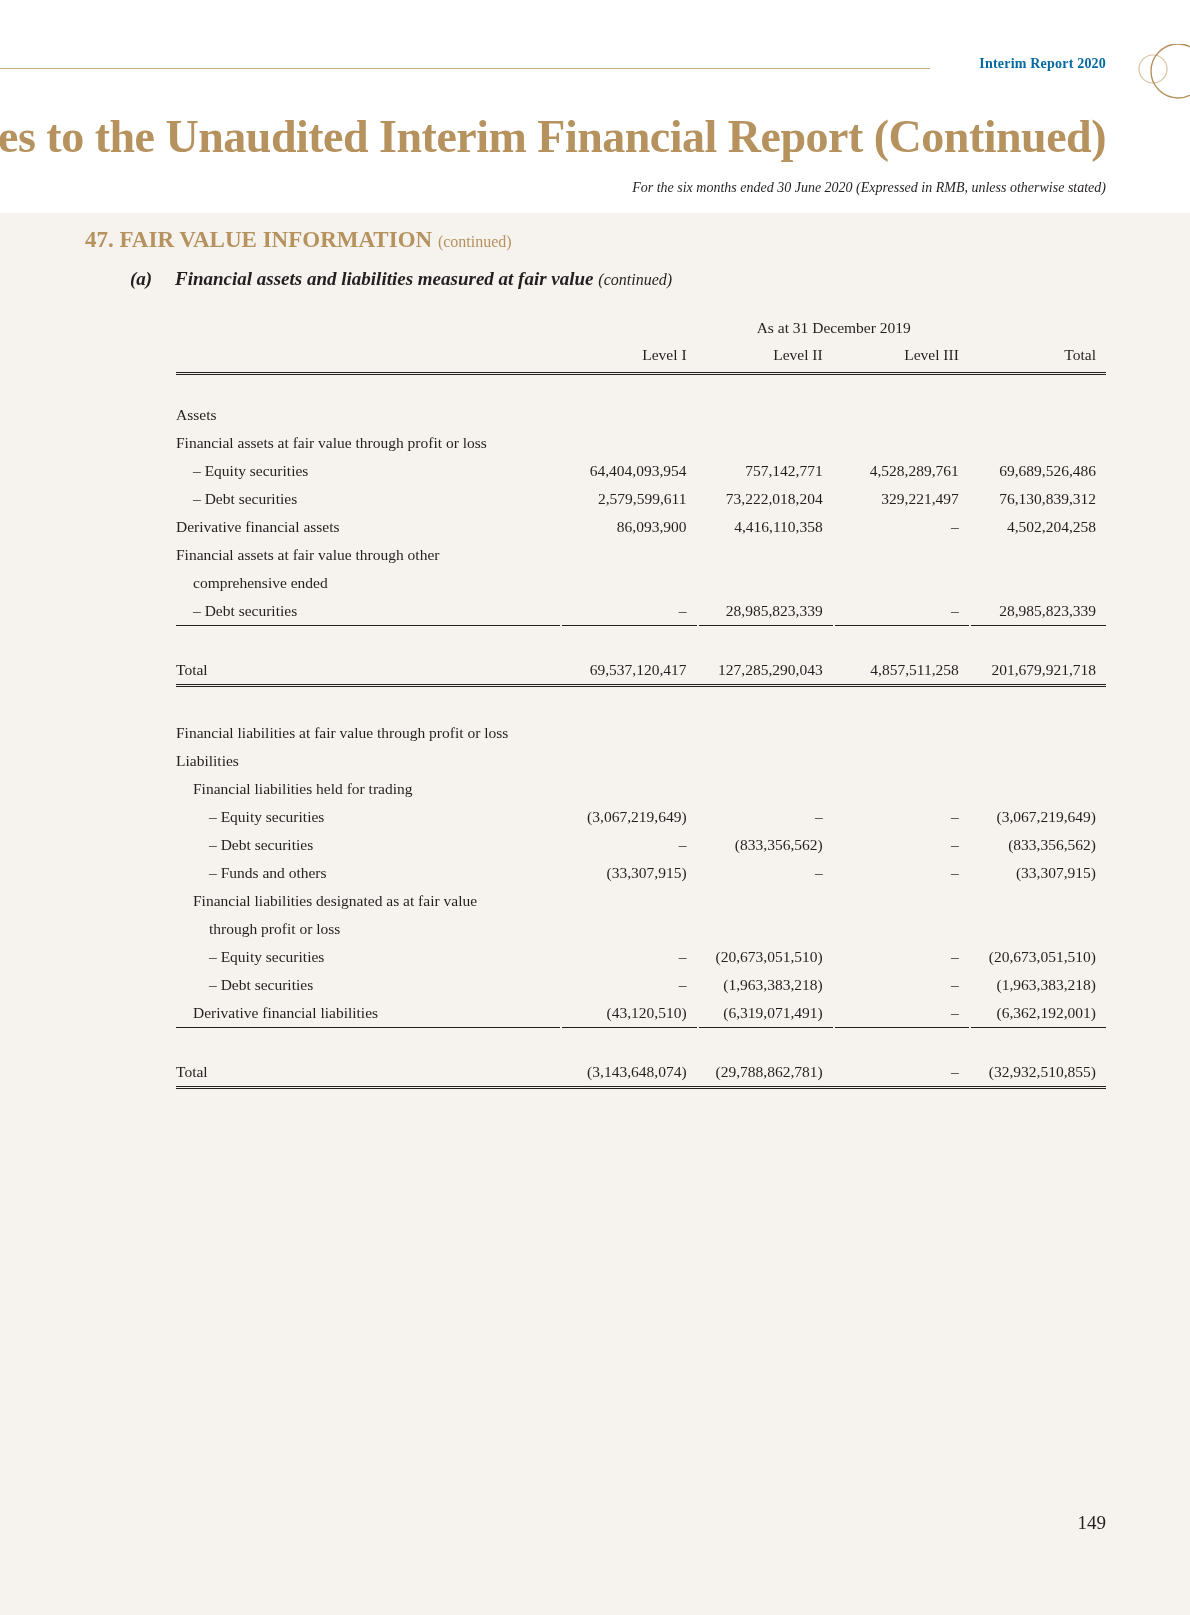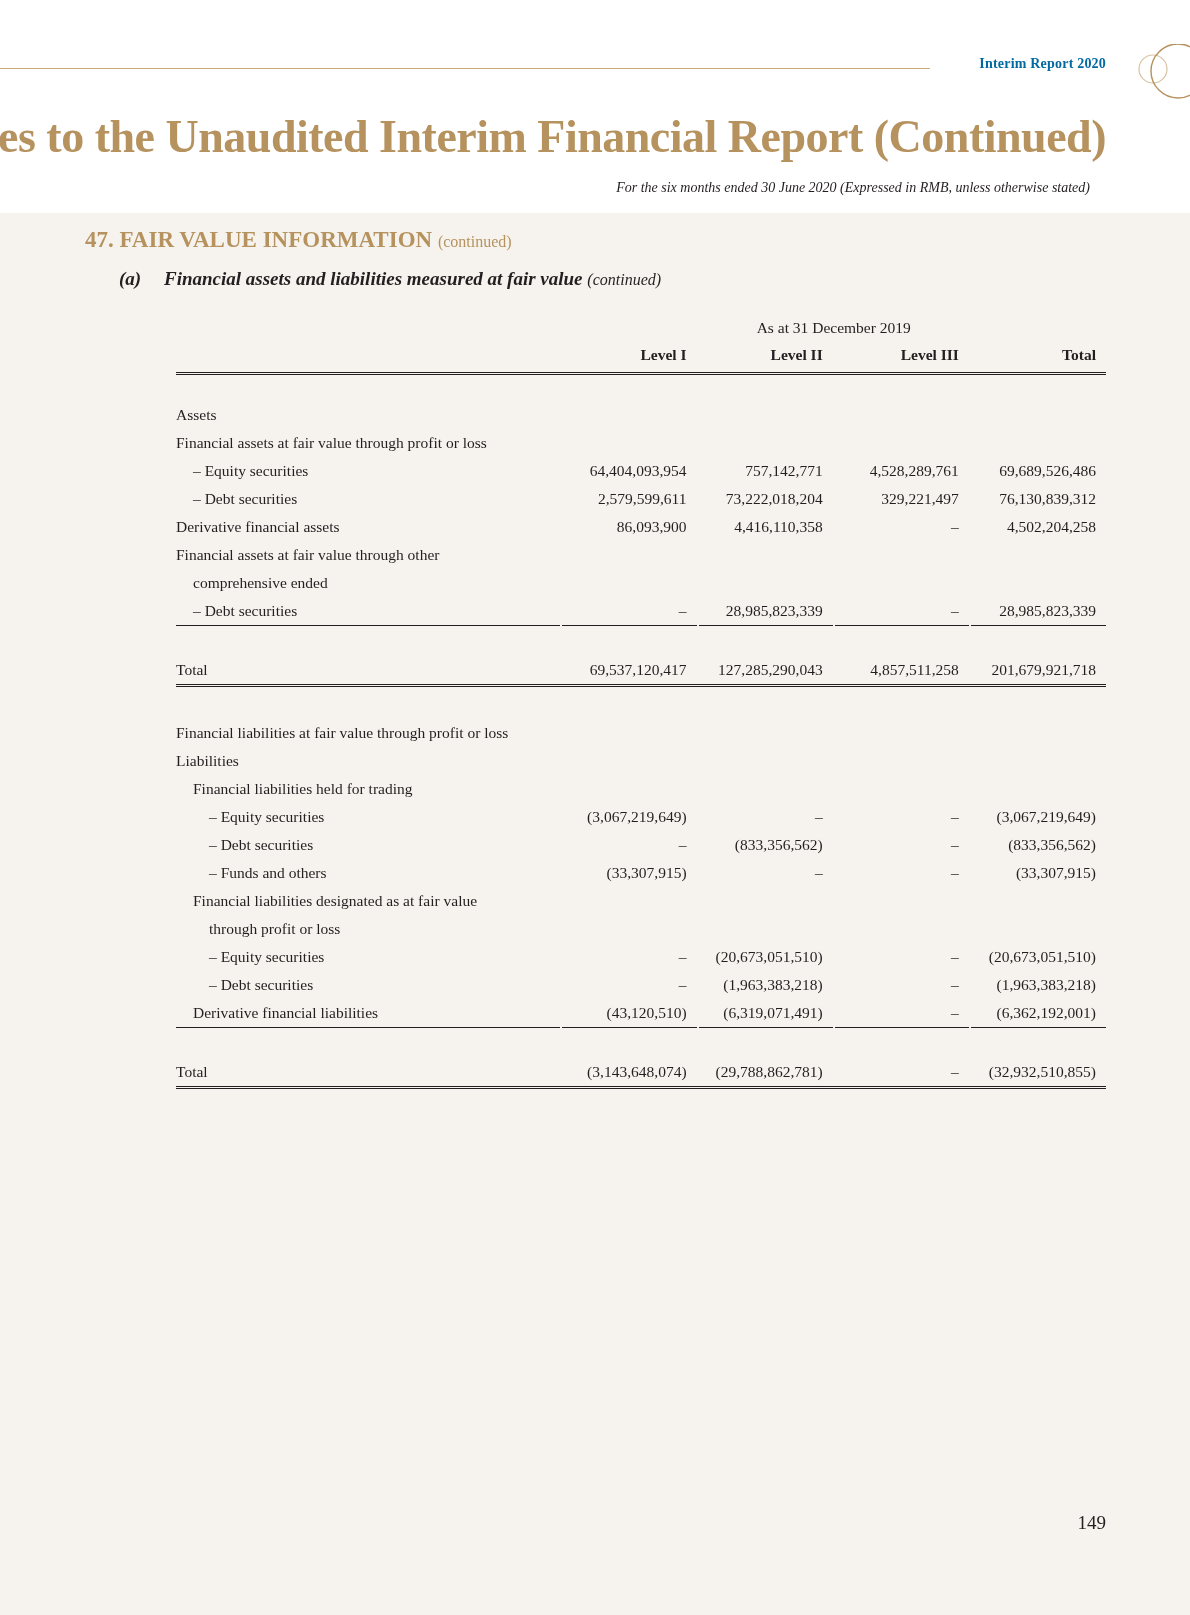--- a/index.html
+++ b/index.html
@@ -20,41 +20,41 @@
     letter-spacing: 0.2px;
   }
   .deco {
     position: absolute; left: 1138px; top: 44px;
   }
   .page-title {
     position: absolute; right: 84px; top: 110px; font-size: 46px; font-weight: bold; color: #b5925e;
     letter-spacing: -0.5px; white-space: nowrap;
   }
   .page-subtitle {
-    position: absolute; right: 100px; top: 180px; font-size: 14px; font-style: italic; color: #231f20;
+    position: absolute; right: 84px; top: 180px; font-size: 14px; font-style: italic; color: #231f20;
   }
   .section-title {
     position: absolute; left: 85px; top: 227px; font-size: 23px; font-weight: bold; color: #b5925e; white-space: nowrap;
   }
   .section-title .cont, .sub-title .cont { font-weight: normal; font-size: 16px; }
   .section-title .cont { color: #b5925e; }
   .sub-title {
-    position: absolute; left: 119px; top: 268px; font-size: 19px; font-weight: bold; font-style: italic; white-space: nowrap;
+    position: absolute; left: 130px; top: 268px; font-size: 19px; font-weight: bold; font-style: italic; white-space: nowrap;
   }
   .sub-title .letter { display: inline-block; width: 45px; }
   .sub-title .cont { color: #231f20; }
 
   .table-wrap { position: absolute; left: 176px; top: 305px; width: 930px; }
   table { border-collapse: collapse; width: 930px; font-size: 15.5px; margin-top: 9px; }
   td, th { padding: 0; height: 28px; line-height: 28px; white-space: nowrap; font-weight: normal; }
   col.c-label { width: 385px; }
   col.c-num { width: 136px; }
   .num { text-align: right; padding-right: 10px; }
   .period-head { text-align: center; }
-  .head-row th { border-bottom: 3px double #231f20; height: 30px; line-height: 26px; vertical-align: top; font-weight: bold; }
+  .head-row th { border-bottom: 3px double #231f20; height: 30px; line-height: 26px; vertical-align: top; }
   .head-row th.gap { border-bottom: 3px double #231f20; }
   .spacer td { height: 26px; }
   .ind1 { padding-left: 17px; }
   .ind2 { padding-left: 33px; }
   .rule-single td { border-bottom: 1px solid #231f20; }
   .rule-double td { border-bottom: 3px double #231f20; }
   .col-sep { border-left: 2px solid #f6f3ee; }
   .page-number { position: absolute; right: 84px; top: 1512px; font-size: 19px; font-weight: normal; }
 </style>
 </head>

